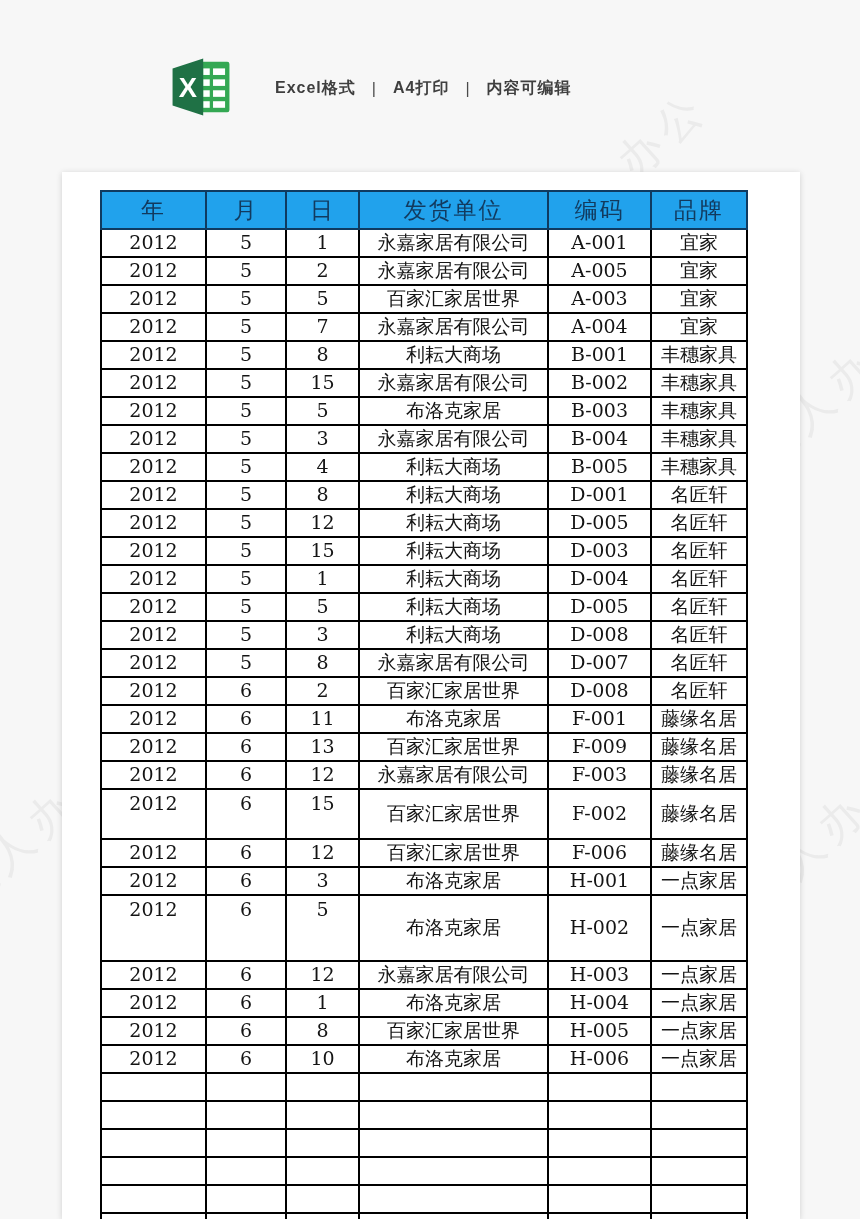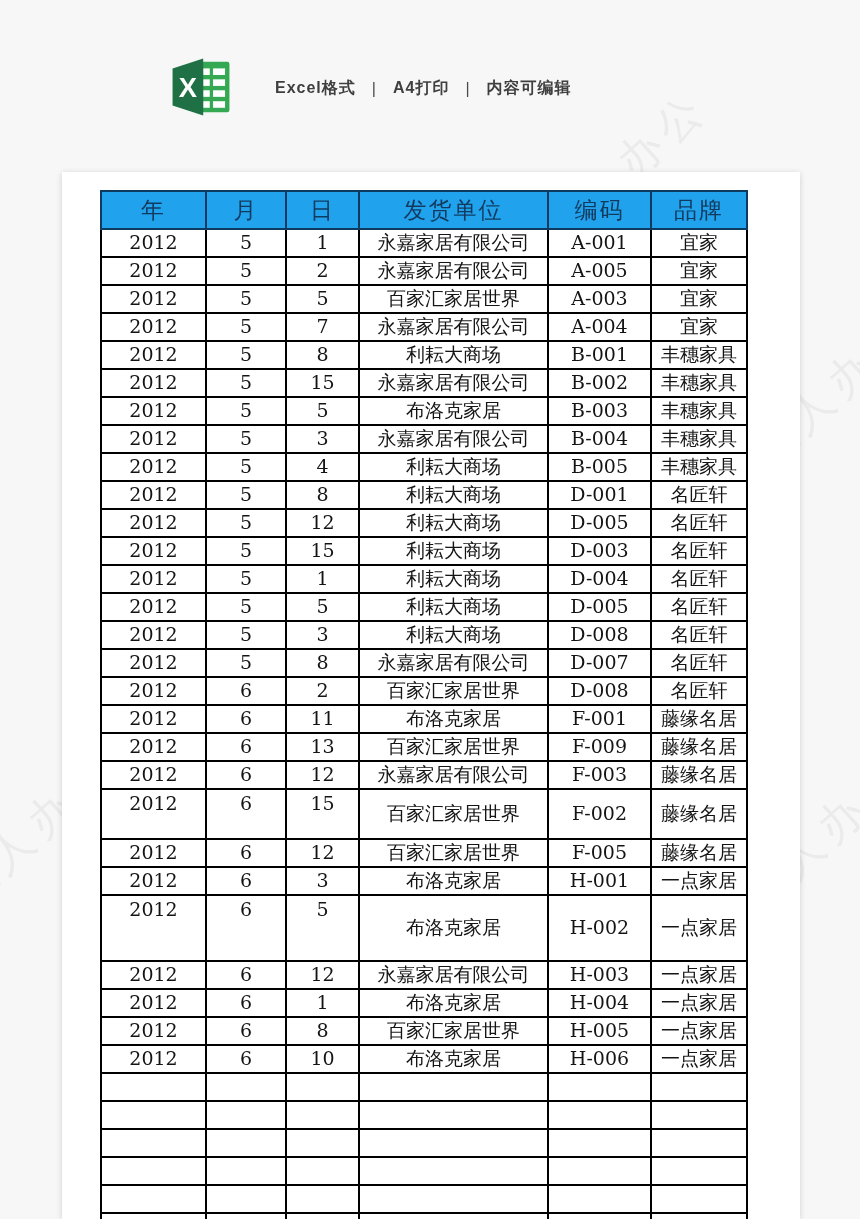--- a/index.html
+++ b/index.html
@@ -280,21 +280,21 @@
             <td class="num">15</td>
             <td>百家汇家居世界</td>
             <td>F-002</td>
             <td>藤缘名居</td>
           </tr>
           <tr>
             <td class="num">2012</td>
             <td class="num">6</td>
             <td class="num">12</td>
             <td>百家汇家居世界</td>
-            <td>F-005</td>
+            <td>F-006</td>
             <td>藤缘名居</td>
           </tr>
           <tr>
             <td class="num">2012</td>
             <td class="num">6</td>
             <td class="num">3</td>
             <td>布洛克家居</td>
             <td>H-001</td>
             <td>一点家居</td>
           </tr>

